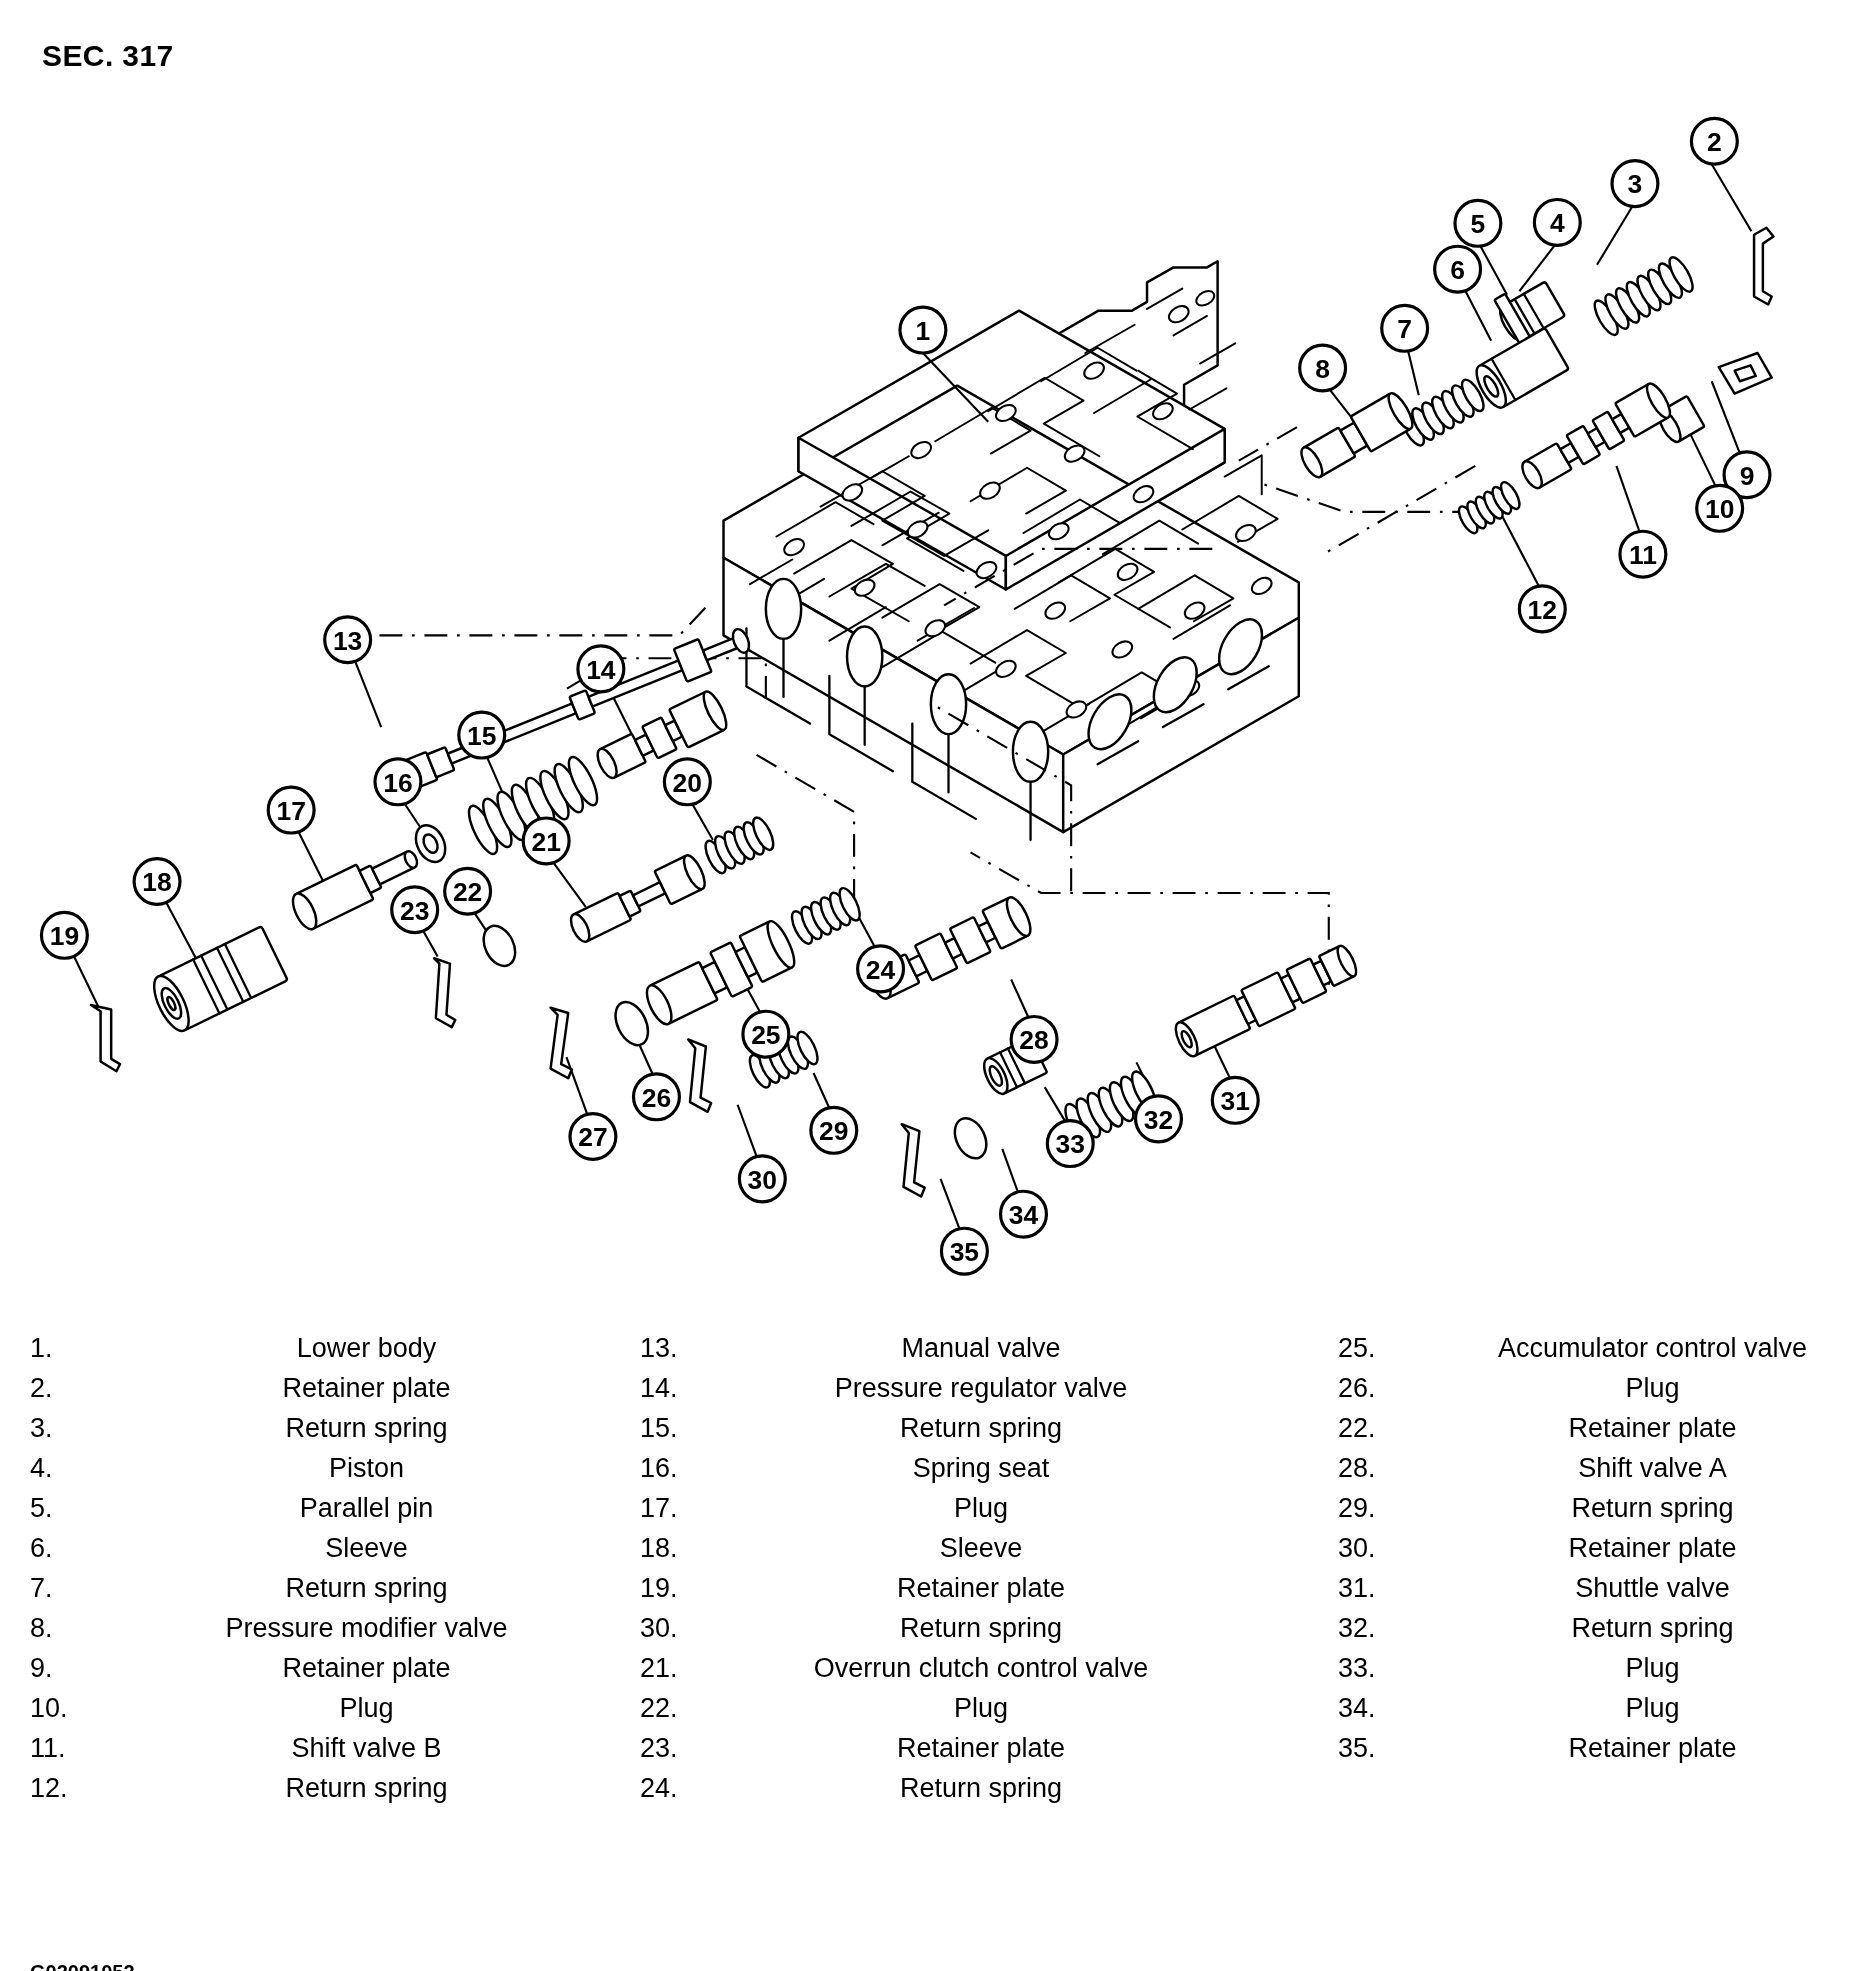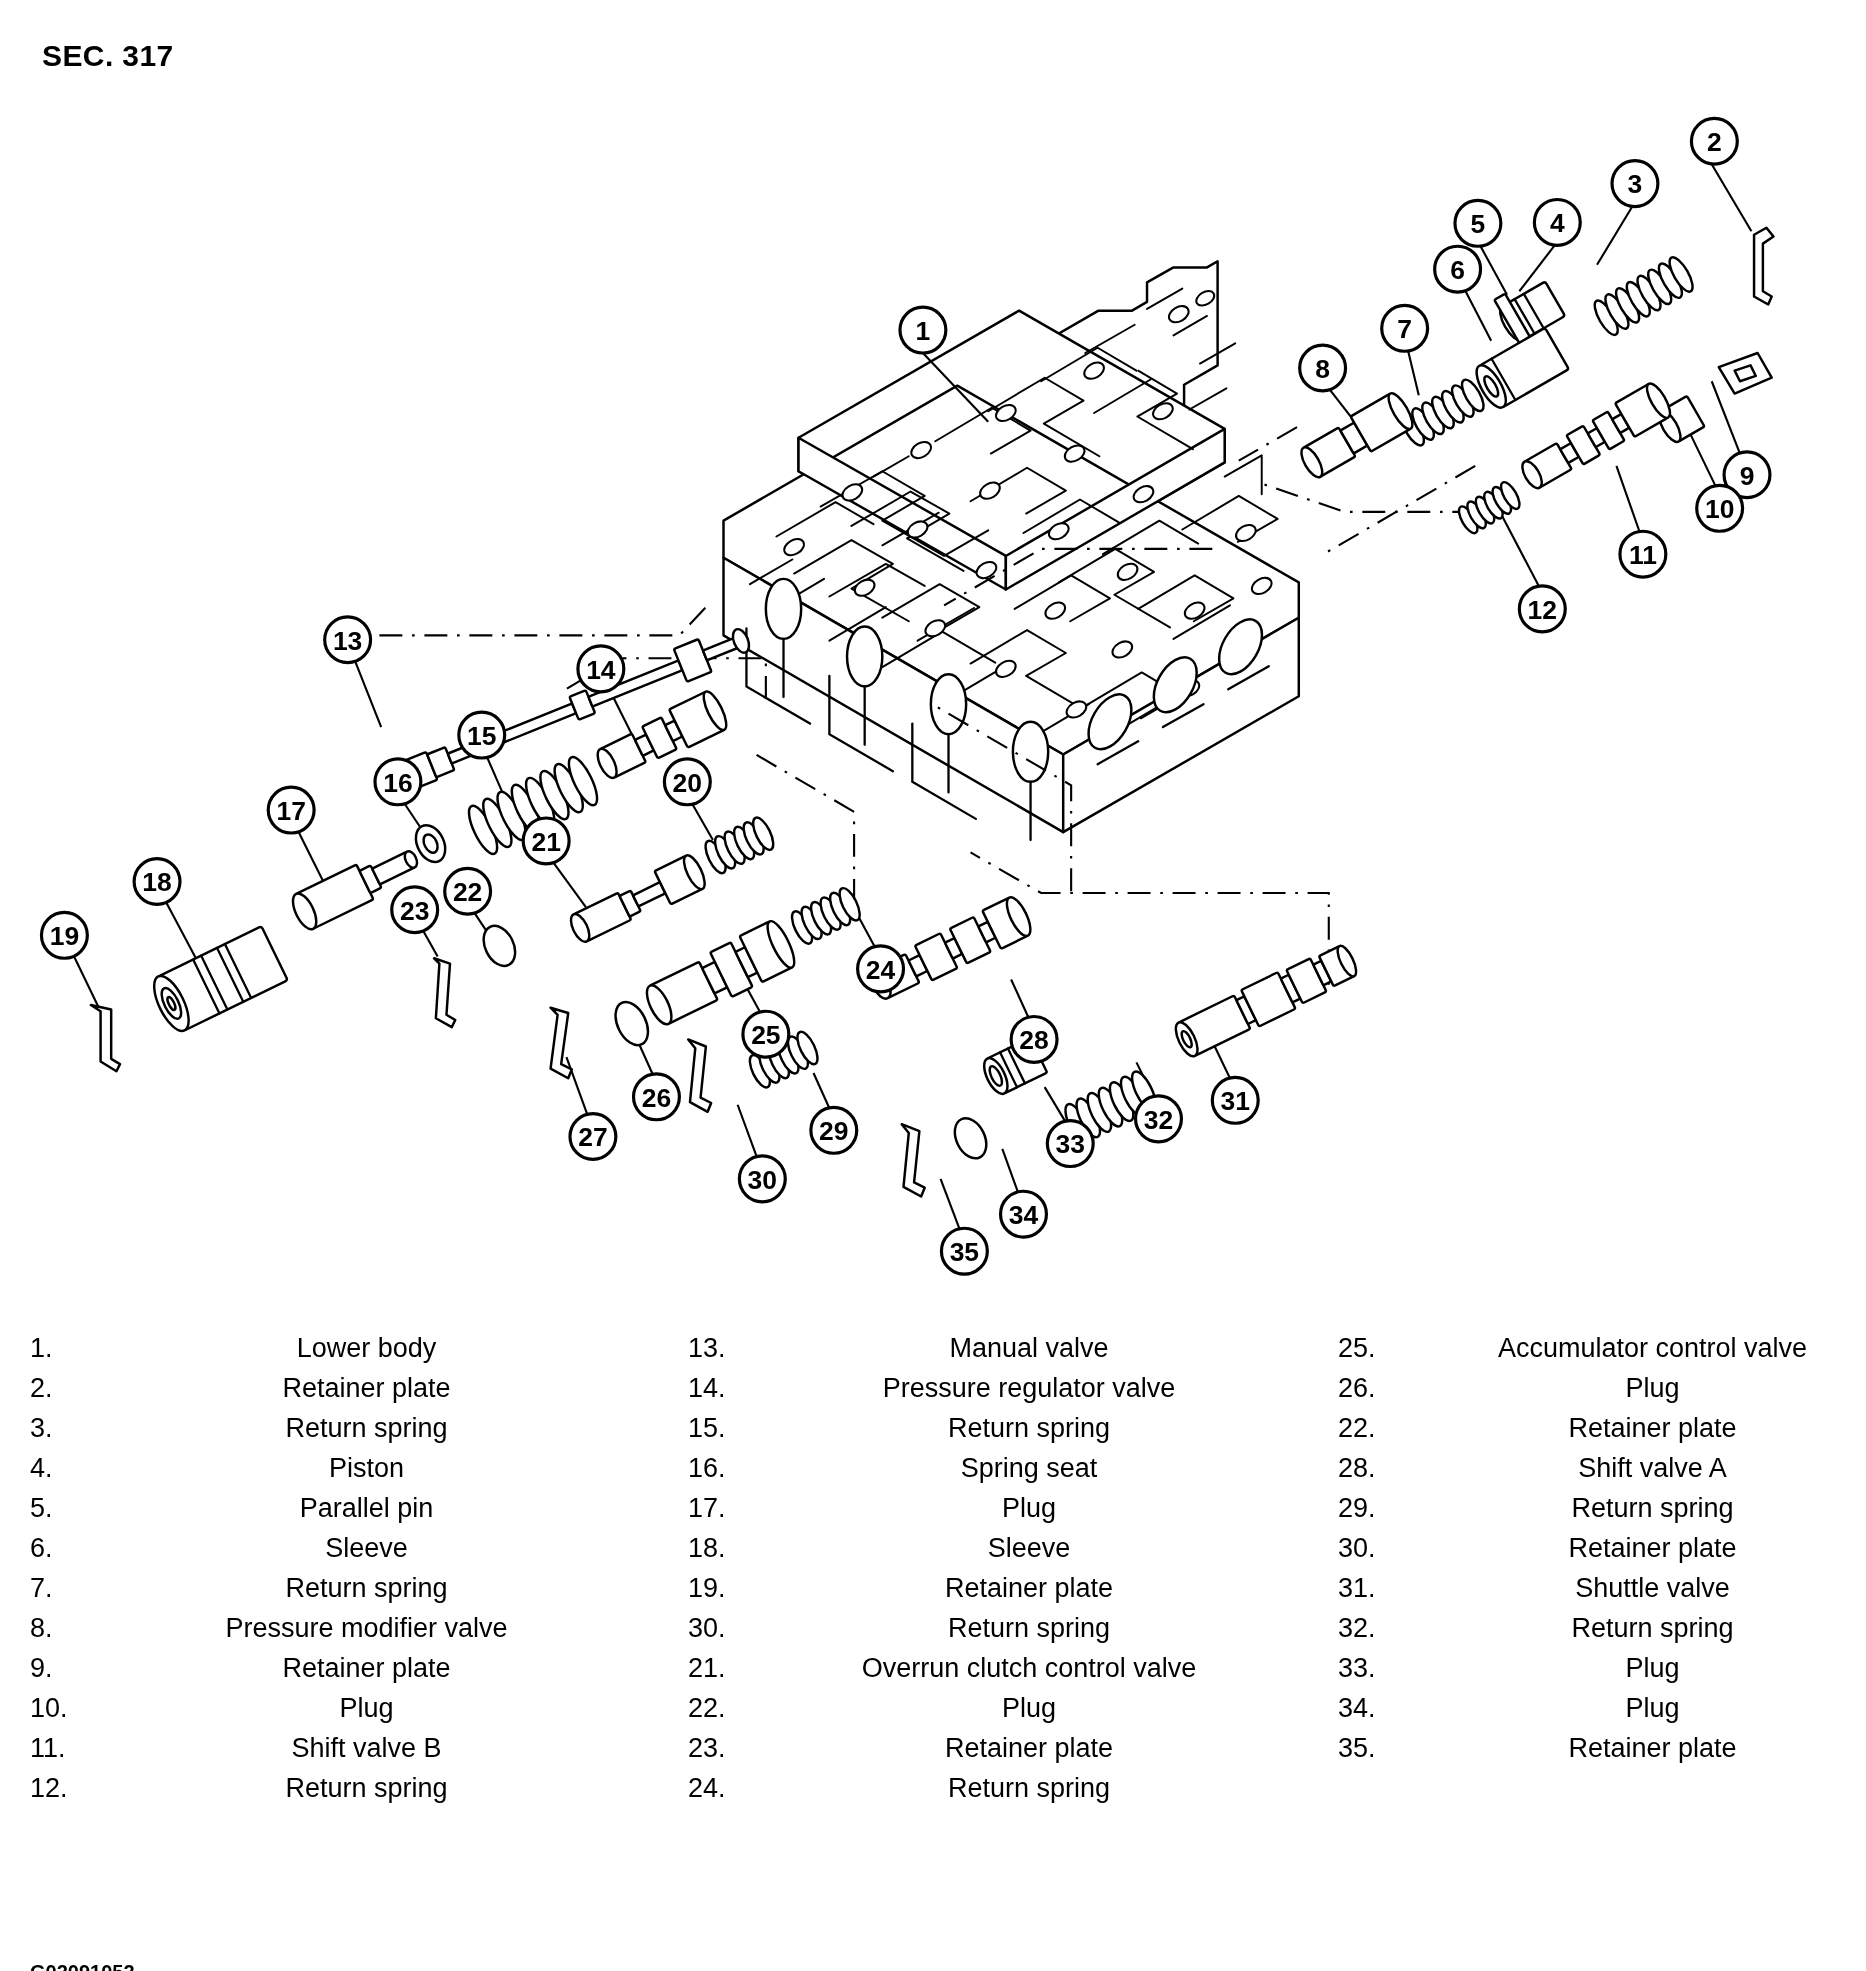--- a/index.html
+++ b/index.html
@@ -32,21 +32,21 @@
     font-family:"Liberation Sans", sans-serif;
     font-size:30px;font-weight:bold;text-anchor:middle;
     dominant-baseline:central;fill:#000;
   }
 
   #legend{
     position:absolute;left:0;top:1328px;width:1867px;height:529px;
   }
   .legend-col{position:absolute;top:0;}
   .legend-col.c1{left:30px;width:609px;}
-  .legend-col.c2{left:688px;width:618px;}
+  .legend-col.c2{left:640px;width:618px;}
   .legend-col.c3{left:1338px;width:565px;}
   .legend-row{
     display:flex;align-items:baseline;
     height:40px;font-size:27px;line-height:40px;white-space:nowrap;
   }
   .legend-num{width:64px;flex:0 0 64px;}
   .legend-label{flex:1 1 auto;text-align:center;}
 </style>
 </head>
 <body>

